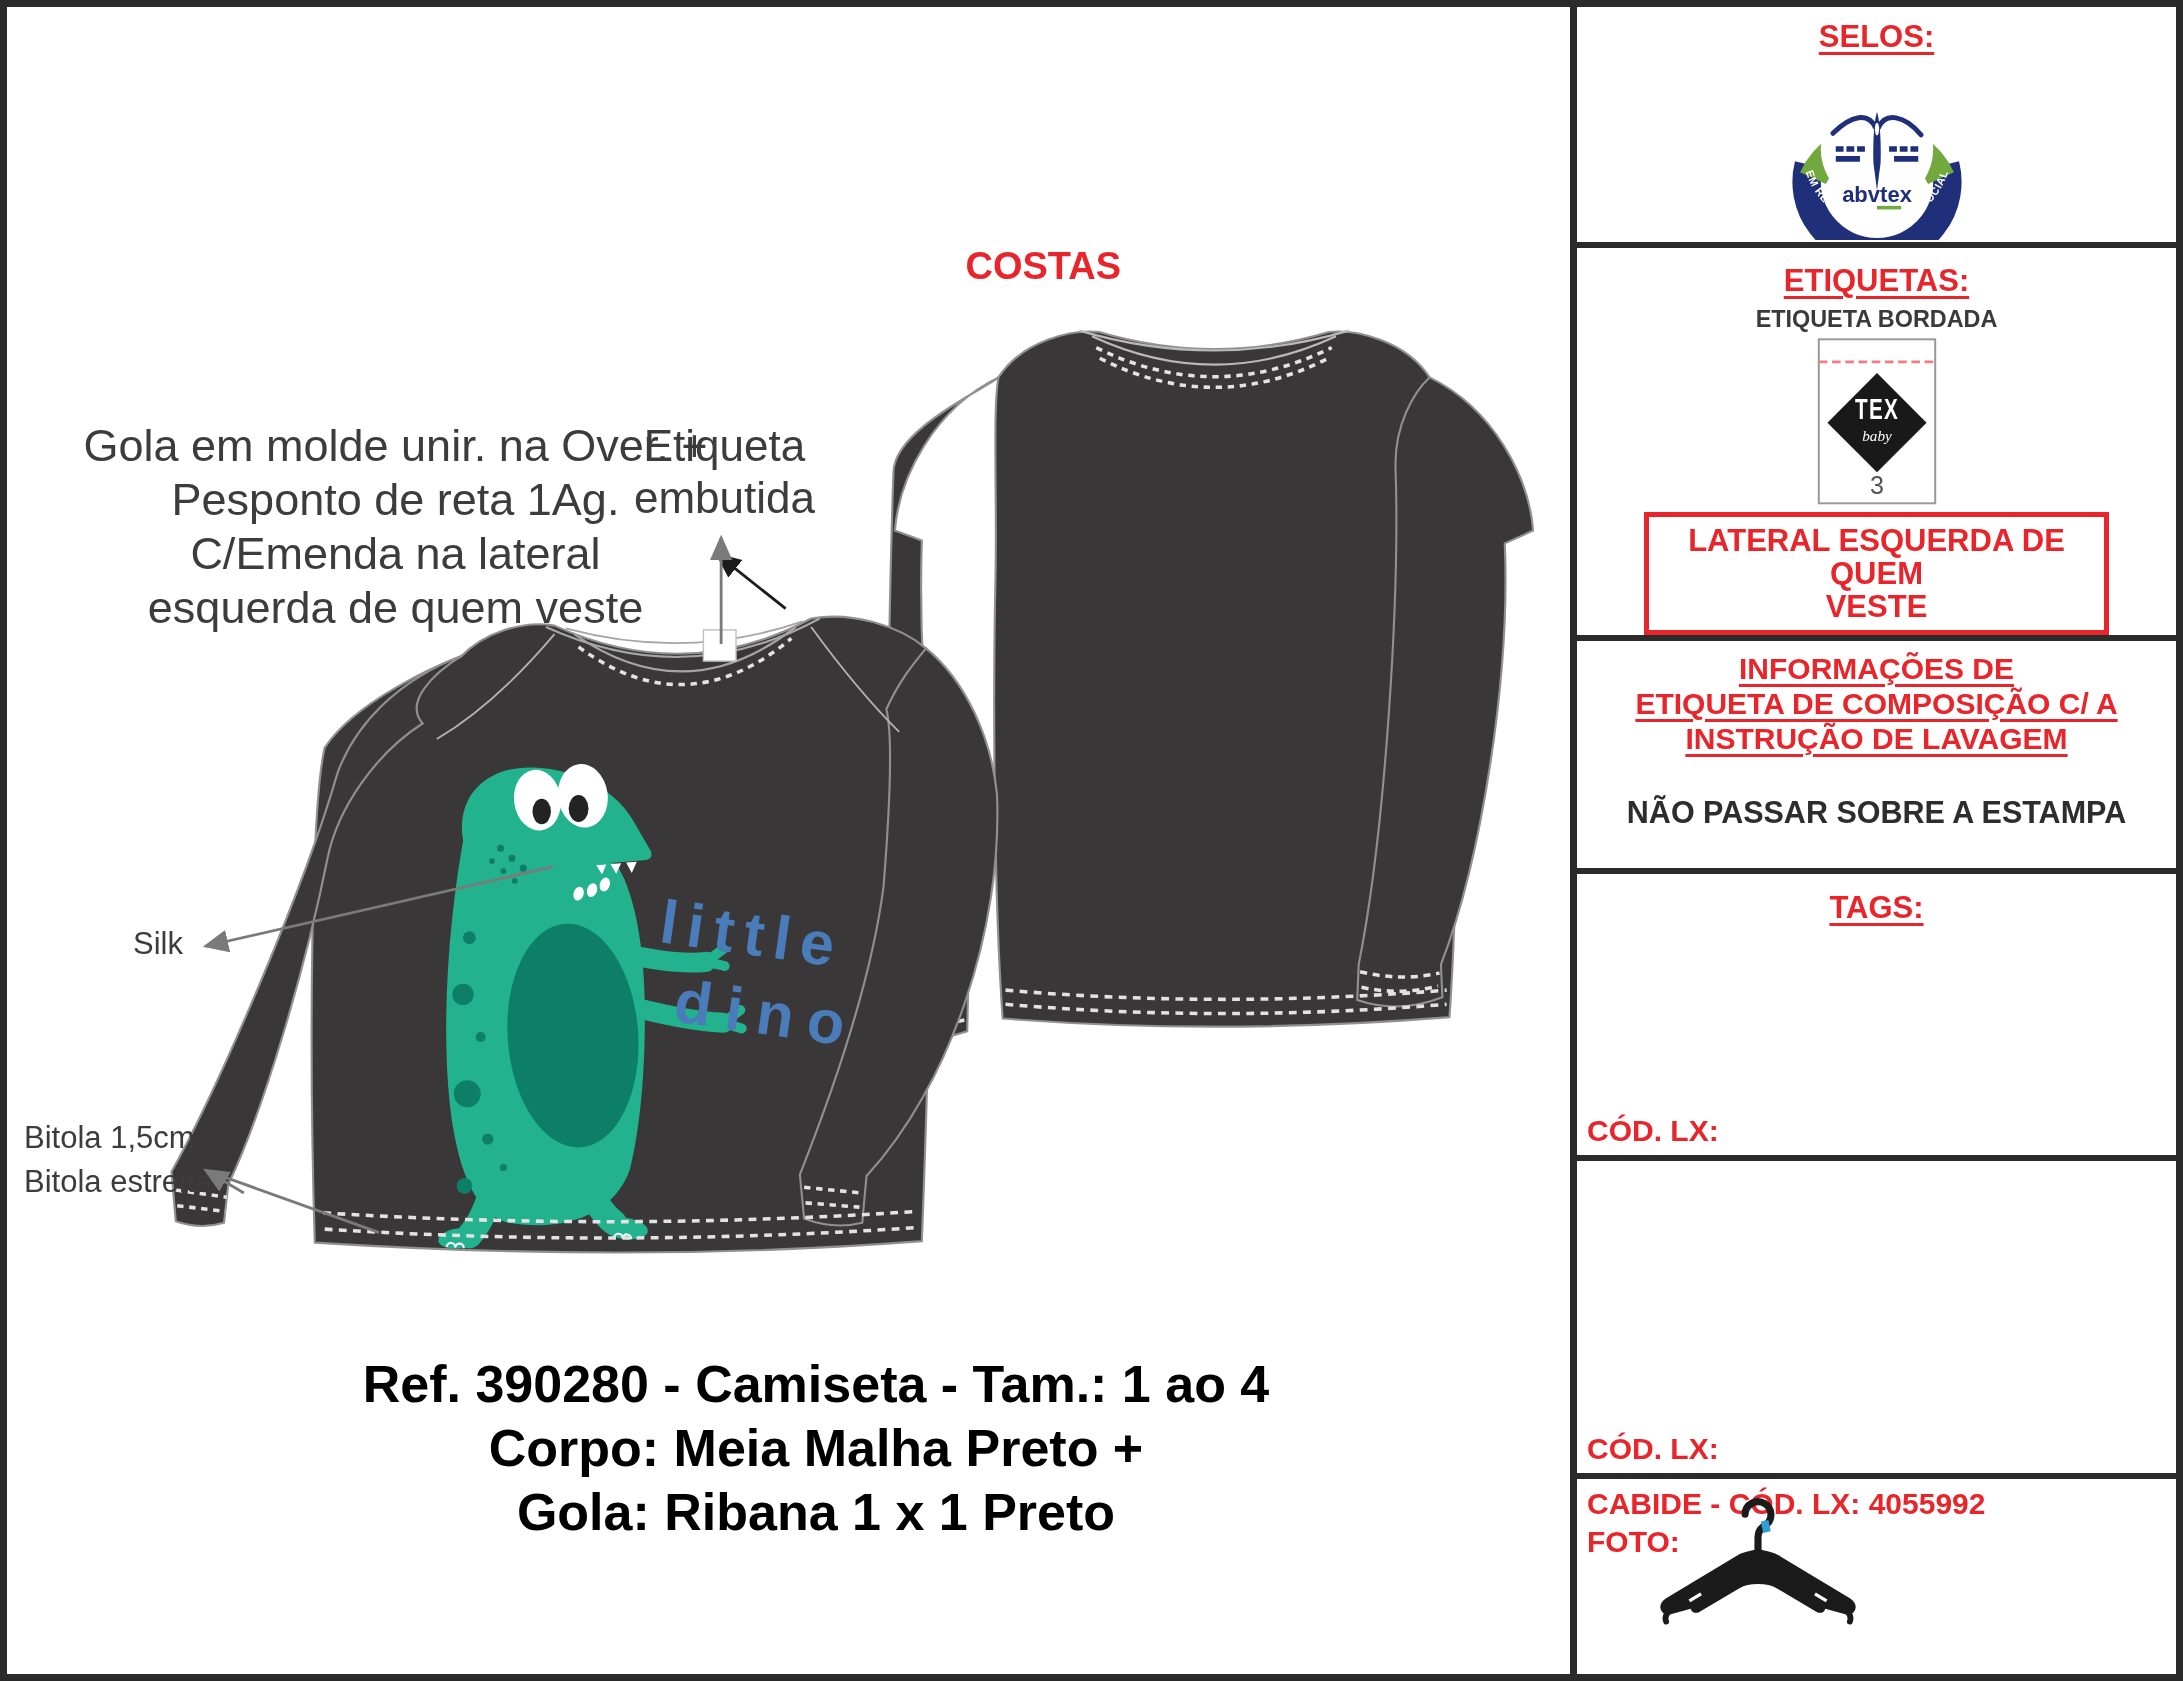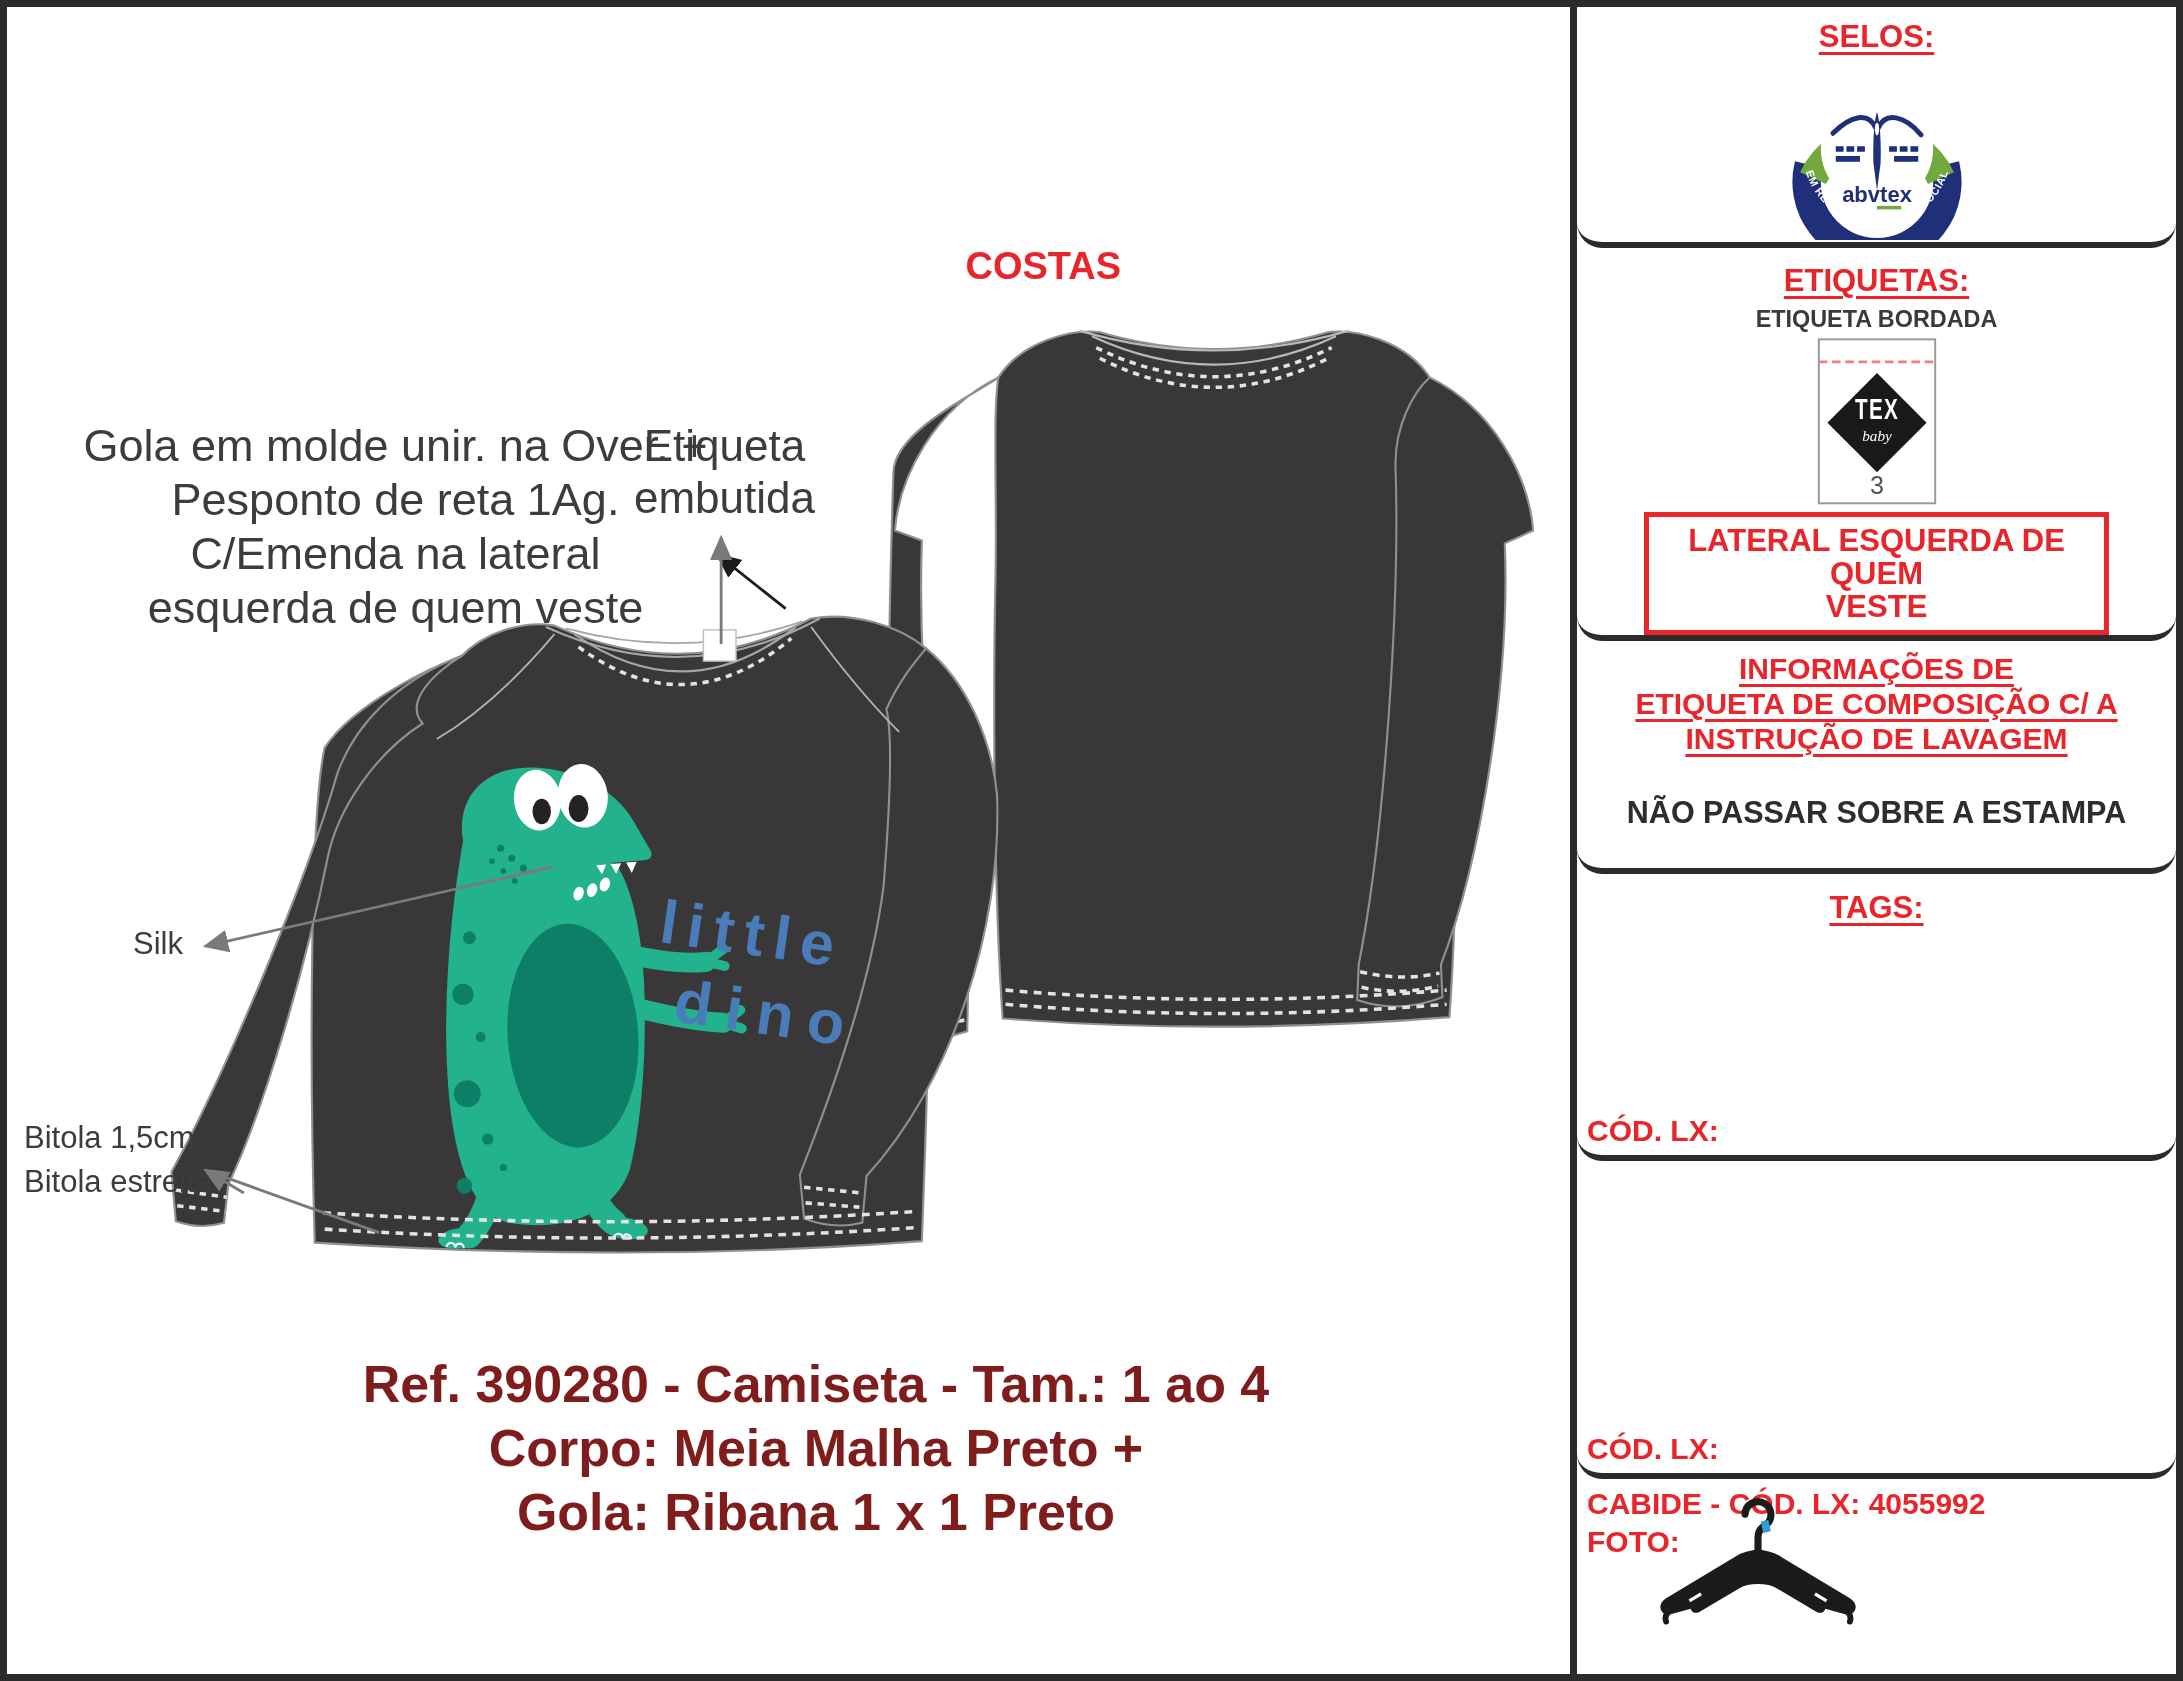--- a/index.html
+++ b/index.html
@@ -11,25 +11,25 @@
   body{background:#888;font-family:"Liberation Sans","DejaVu Sans",sans-serif;}
   .sheet{position:relative;width:2183px;height:1681px;background:#fff;border:7px solid #2b2b2b;overflow:hidden;}
   .abs{position:absolute;}
   
   .note{color:var(--ink);text-align:center;}
   .gola-note{left:0;top:412px;width:777px;font-size:45px;line-height:54px;}
   .etiq-note{left:606px;top:413px;width:223px;font-size:44px;line-height:52px;}
   .silk-note{left:126px;top:919px;width:92px;font-size:31px;text-align:left;}
   .bainha-note{left:17px;top:1109px;width:213px;font-size:31px;line-height:44px;text-align:left;}
   .costas{left:880px;top:238px;width:234px;text-align:right;font-size:38px;font-weight:bold;color:var(--accent-red);}
-  .ref-block{left:213px;top:1345px;width:1192px;text-align:center;font-weight:bold;font-size:52px;line-height:64px;color:#7f1d1d;}
+  .ref-block{left:213px;top:1345px;width:1192px;text-align:center;font-weight:bold;font-size:52px;line-height:64px;color:#000000;}
   
   .vline{left:1563px;top:0;width:7px;height:1667px;background:#2b2b2b;}
   .sb{left:1570px;width:599px;overflow:hidden;}
-  .sb.divided{border-bottom:6.4px solid #2b2b2b;border-radius:25px;}
+  .sb.divided{border-bottom:6.4px solid #2b2b2b;}
   .sb-center{display:flex;flex-direction:column;align-items:center;}
   .red-h{color:var(--accent-red);font-weight:bold;text-decoration:underline;text-decoration-thickness:2.8px;text-underline-offset:5px;}
   .h44{font-size:31px;line-height:38px;}
   .h42{font-size:30px;line-height:35px;}
   .dark-sub{color:#3a3a3a;font-weight:bold;font-size:23.4px;}
   .comp-box{border:5.7px solid var(--accent-red);color:var(--accent-red);font-weight:bold;font-size:31px;line-height:33px;text-align:center;padding:7px 10px;}
   .warn{color:var(--icon-ink);font-weight:bold;font-size:30.5px;}
   .icon-row{display:flex;gap:18.4px;align-items:flex-end;}
   .left-red{color:var(--accent-red);font-weight:bold;font-size:30px;text-align:left;}
   svg text{font-family:"Liberation Sans","DejaVu Sans",sans-serif;}

